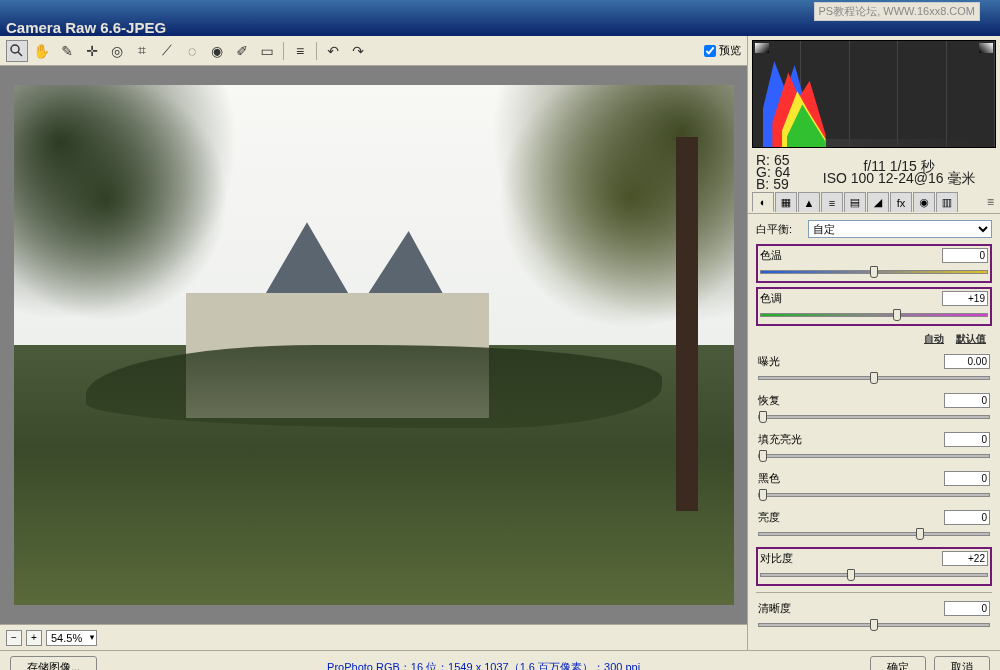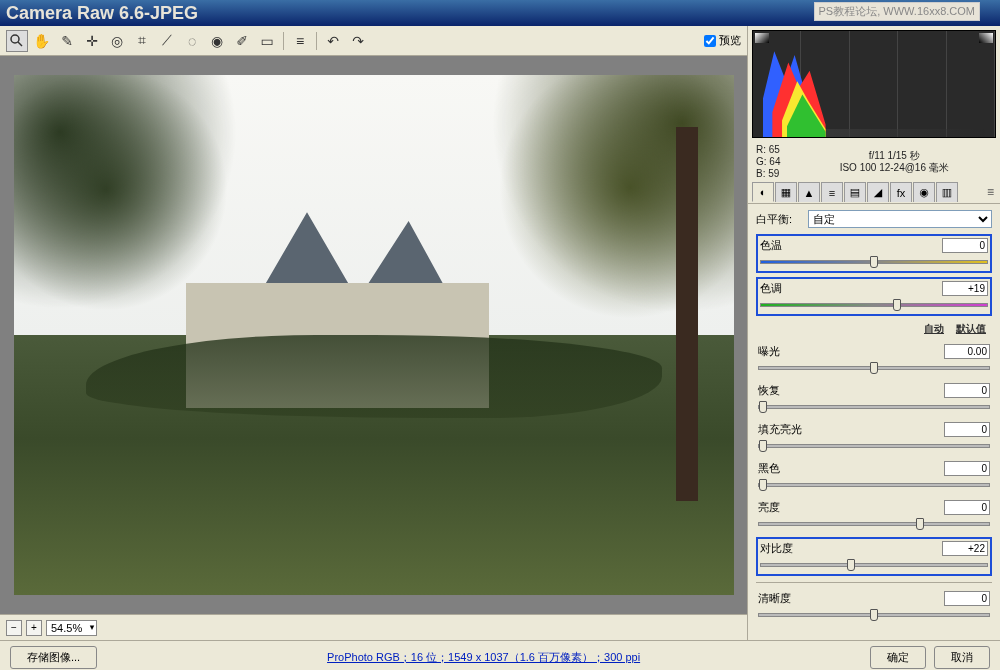--- a/index.html
+++ b/index.html
@@ -1,17 +1,17 @@
 <!DOCTYPE html>
 <html><head>
 <meta charset="utf-8">
 <style>
 * { box-sizing: border-box; margin: 0; padding: 0; font-family: "Microsoft YaHei", "SimSun", Arial, sans-serif; }
 body { width: 1000px; height: 670px; overflow: hidden; background: #ece9d8; }
-.titlebar { height: 26px; background: linear-gradient(#3a6ea5, #0a246a); color: #fff; display: flex; align-items: center; padding: 0 6px; font-size: 18px; font-weight: bold; }
+.titlebar { height: 36px; background: linear-gradient(#3a6ea5, #0a246a); color: #fff; display: flex; align-items: flex-end; padding: 0 6px; font-size: 15px; font-weight: bold; }
 .titlebar .t1 { color: #e8e4d8; }
 .watermark { position: absolute; top: 2px; right: 20px; background: #e8e4d8; color: #888; font-size: 11px; padding: 1px 4px; border: 1px solid #ccc; }
 .main { display: flex; height: 614px; }
 .left { width: 748px; display: flex; flex-direction: column; border-right: 1px solid #aca899; }
 .right { width: 252px; display: flex; flex-direction: column; }
 .toolbar { height: 30px; background: #ece9d8; border-bottom: 1px solid #aca899; display: flex; align-items: center; padding: 0 6px; gap: 3px; }
 .tool { width: 22px; height: 22px; border: 1px solid transparent; display: flex; align-items: center; justify-content: center; font-size: 14px; cursor: pointer; color: #333; }
 .tool.active { border: 1px solid #888; background: #ddd; }
 .sep { width: 1px; height: 18px; background: #aca899; margin: 0 2px; }
 .preview-chk { margin-left: auto; display: flex; align-items: center; gap: 3px; font-size: 11px; }
@@ -37,33 +37,33 @@
 .histo-bg span { flex: 1; border-right: 1px solid #444; }
 .histo-shape { position: absolute; inset: 0; }
 .histo-blue { position: absolute; left: 4%; bottom: 0; width: 24%; height: 88%; background: #3060ff; clip-path: polygon(0 60%, 20% 8%, 40% 40%, 55% 12%, 70% 45%, 100% 88%, 100% 100%, 0 100%); }
 .histo-red { position: absolute; left: 8%; bottom: 0; width: 22%; height: 78%; background: #ff3030; clip-path: polygon(0 70%, 30% 10%, 50% 40%, 70% 20%, 100% 85%, 100% 100%, 0 100%); }
 .histo-yellow { position: absolute; left: 12%; bottom: 0; width: 18%; height: 62%; background: #f8e830; clip-path: polygon(0 75%, 35% 15%, 60% 45%, 100% 88%, 100% 100%, 0 100%); }
 .histo-green { position: absolute; left: 14%; bottom: 0; width: 16%; height: 50%; background: #30c030; clip-path: polygon(0 80%, 40% 20%, 100% 90%, 100% 100%, 0 100%); }
 .histo-tail { position: absolute; left: 26%; bottom: 0; width: 70%; height: 8%; background: linear-gradient(90deg, rgba(60,60,60,0.8), rgba(40,40,40,0.3)); }
 .histo-corner { position: absolute; top: 2px; width: 14px; height: 10px; }
 .histo-corner.l { left: 2px; background: linear-gradient(135deg, #fff, #000); }
 .histo-corner.r { right: 2px; background: linear-gradient(45deg, #000, #fff); }
-.readout { height: 40px; display: flex; align-items: center; padding: 0 8px; font-size: 10px; color: #222; gap: 16px; }
+.readout { height: 40px; display: flex; align-items: center; padding: 0 8px; font-size: 14px; color: #222; gap: 16px; }
 .rgb-block { display: flex; flex-direction: column; line-height: 12px; }
 .exif-block { text-align: center; flex: 1; line-height: 12px; }
 .tab-strip { height: 22px; background: #ece9d8; display: flex; padding: 0 4px; gap: 1px; border-bottom: 1px solid #aca899; position: relative; }
 .tab-strip::after { content: '≡'; position: absolute; right: 6px; top: 3px; font-size: 12px; color: #555; cursor: pointer; }
 .tab { width: 22px; height: 20px; border: 1px solid #999; border-bottom: none; background: #ddd; display: flex; align-items: center; justify-content: center; font-size: 11px; cursor: pointer; }
 .tab.active { background: #ece9d8; border-bottom: 1px solid #ece9d8; margin-bottom: -1px; }
 .panel-title { text-align: center; font-size: 11px; padding: 3px 0; border-bottom: 1px solid #aca899; text-decoration: underline; background: #ece9d8; }
 .panel-body { flex: 1; overflow-y: auto; padding: 6px 8px; font-size: 11px; }
 .wb-row { display: flex; align-items: center; gap: 16px; margin-bottom: 6px; }
 .wb-row select { flex: 1; font-size: 11px; border: 1px solid #7f9db9; background: #fff; height: 18px; }
 .slider-row { margin-bottom: 4px; padding: 2px; }
-.slider-row.hl { border: 2px solid #1d4ed8; }
+.slider-row.hl { border: 2px solid #701a75; }
 .slider-head { display: flex; justify-content: space-between; align-items: center; margin-bottom: 2px; }
 .slider-head label { font-size: 11px; }
 .slider-head input { width: 46px; font-size: 10px; text-align: right; border: 1px solid #888; height: 15px; padding-right: 2px; }
 .slider-track { height: 14px; position: relative; }
 .slider-bar { position: absolute; top: 5px; left: 0; right: 0; height: 4px; background: #bbb; border: 1px solid #888; }
 .slider-bar.temp { background: linear-gradient(90deg, #2060e0, #888 50%, #e0c020); }
 .slider-bar.tint { background: linear-gradient(90deg, #20b020, #888 50%, #d040d0); }
 .slider-thumb { position: absolute; top: 1px; width: 8px; height: 12px; background: #ece9d8; border: 1px solid #555; border-radius: 1px 1px 3px 3px; transform: translateX(-50%); cursor: pointer; }
 .link-row { text-align: right; margin: 6px 0; font-size: 10px; font-weight: bold; }
 .link-row a { color: #333; text-decoration: underline; margin: 0 6px; cursor: pointer; }

